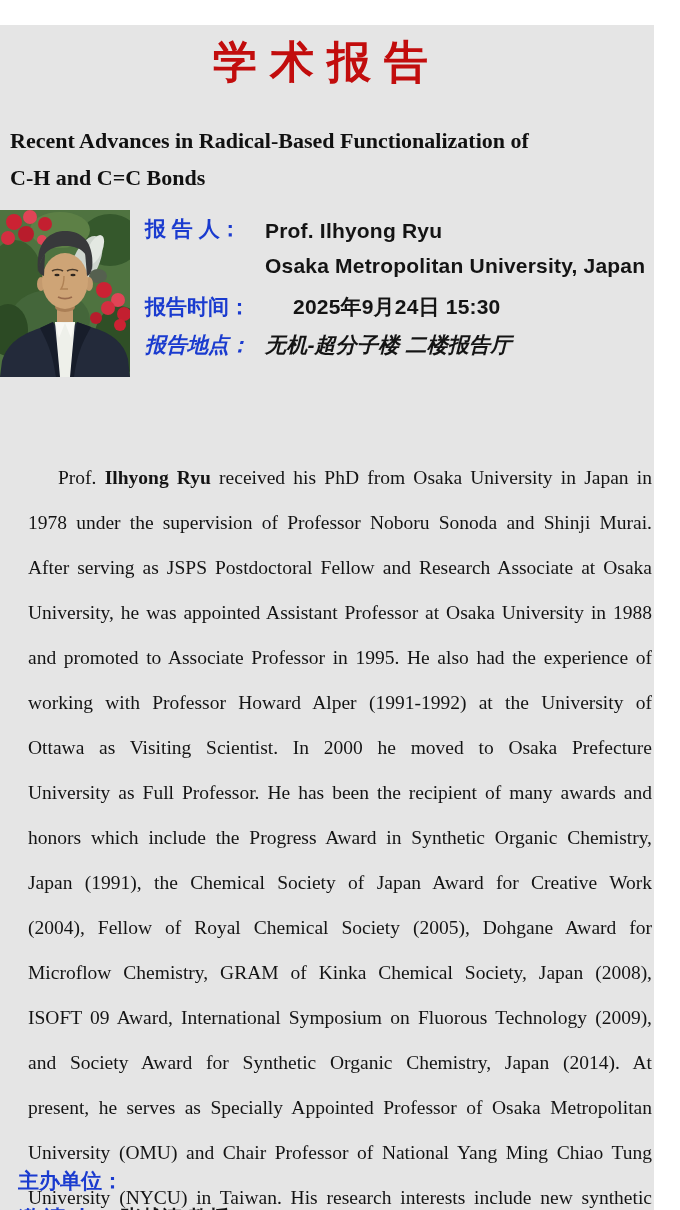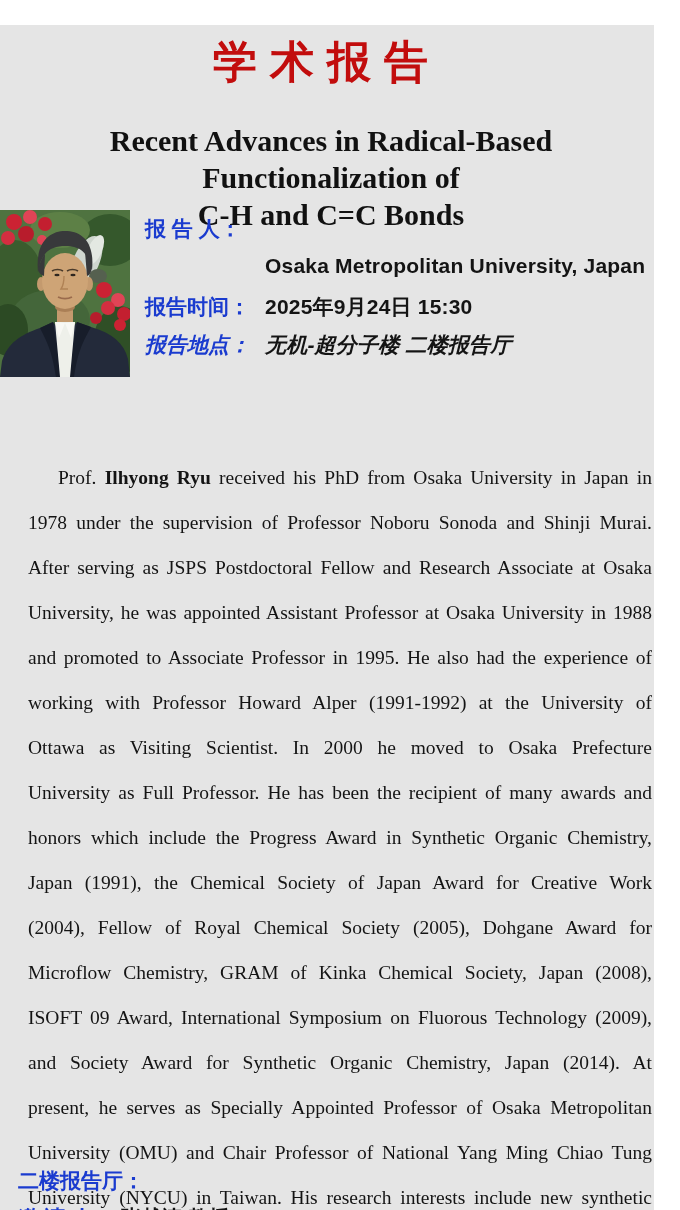--- a/index.html
+++ b/index.html
@@ -21,26 +21,26 @@
   .main-title{
     position:absolute;top:8px;left:0;width:100%;
     text-align:center;
     color:var(--title-red);
     font-size:44px;font-weight:900;
     letter-spacing:13px;
     font-family:"Liberation Sans",sans-serif;
   }
   
   .en-title{
-    position:absolute;top:97px;left:4px;width:100%;
-    text-align:center;
+    position:absolute;top:97px;left:10px;width:100%;
+    text-align:left;
     color:#111;
     font-family:"Liberation Serif","DejaVu Serif",serif;
     font-weight:bold;
-    font-size:30px;line-height:37px;
+    font-size:22px;line-height:37px;
   }
   
   .info-section{position:absolute;top:185px;left:0;width:680px;height:167px;}
   .photo{
     position:absolute;left:0;top:0;width:130px;height:167px;
     overflow:hidden;background:#4f7340;
   }
   .info-rows{position:absolute;left:137px;top:0;width:543px;}
   .info-row{
     position:absolute;left:8px;display:flex;align-items:flex-end;
@@ -49,21 +49,21 @@
   .info-row .lbl{
     display:inline-block;width:120px;flex:0 0 120px;
     color:var(--label-blue);font-weight:bold;font-size:21px;
   }
   .info-row .val{
     color:var(--text-black);font-weight:bold;font-size:21px;
     letter-spacing:.2px;
   }
   .row-pos-0{top:5px;}
   .row-pos-1{top:44px;}
-  .row-pos-2{top:83px;}
+  .row-pos-2{top:83px;gap:28px;}
   .row-pos-3{top:121px;font-style:italic;}
   
   .bio-heading{
     position:absolute;top:386px;left:28px;
     color:var(--label-blue);font-weight:bold;font-size:22px;
   }
   .bio-para{
     position:absolute;top:430px;left:28px;width:624px;
     font-family:"Liberation Serif","DejaVu Serif",serif;
     color:var(--text-black);
@@ -149,40 +149,41 @@
         <ellipse cx="57" cy="65" rx="2.6" ry="1.3" fill="#2e2620"></ellipse>
         <ellipse cx="73" cy="65" rx="2.6" ry="1.3" fill="#2e2620"></ellipse>
         <path d="M64,66 C64,72 63,76 61,79 L68,79" stroke="#b08255" stroke-width="1.4" fill="none"></path>
         <path d="M58,87 C62,89 68,89 72,87" stroke="#9a6b4c" stroke-width="1.8" fill="none"></path>
       </svg>
     </div>
 
     <div class="info-rows">
       <div class="info-row row-pos-0">
         <span class="lbl">报 告 人：</span>
+        <span class="val">Prof. Ilhyong Ryu</span>
       </div>
       <div class="info-row row-pos-1">
         <span class="lbl"></span>
         <span class="val">Osaka Metropolitan University, Japan</span>
       </div>
       <div class="info-row row-pos-2">
         <span class="lbl">报告时间：</span>
         <span class="val">2025年9月24日  15:30</span>
       </div>
       <div class="info-row row-pos-3">
         <span class="lbl">报告地点：</span>
         <span class="val">无机-超分子楼 二楼报告厅</span>
       </div>
     </div>
   </div>
 
 
   <p class="bio-para"><span>Prof. </span><b>Ilhyong Ryu</b><span>  received his PhD from Osaka University in Japan in 1978 under the supervision of Professor Noboru Sonoda and Shinji Murai. After serving as JSPS Postdoctoral Fellow and Research Associate at Osaka University, he was appointed Assistant Professor at Osaka University in 1988 and promoted to Associate Professor in 1995.  He also had the experience of working with Professor Howard Alper (1991-1992) at the University of Ottawa as Visiting Scientist. In 2000 he moved to Osaka Prefecture University as Full Professor. He has been the recipient of many awards and honors which include the Progress Award in Synthetic Organic Chemistry, Japan (1991), the Chemical Society of Japan Award for Creative Work (2004), Fellow of Royal Chemical Society (2005), Dohgane Award for Microflow Chemistry, GRAM of Kinka Chemical Society, Japan (2008), ISOFT 09 Award, International Symposium on Fluorous Technology (2009), and Society Award for Synthetic Organic Chemistry, Japan (2014).  At present, he serves as Specially Appointed Professor of Osaka Metropolitan University (OMU) and Chair Professor of National Yang Ming Chiao Tung University (NYCU) in Taiwan. His research interests include new synthetic methodologies by radicals and catalysis, greener reaction processes, and micro space synthesis.</span></p>
 
   <div class="footer-row footer-pos-0">
-    <span class="lbl">二楼报告厅：</span>
+    <span class="lbl">主办单位：</span>
   </div>
   <div class="footer-row footer-pos-1">
     <span class="lbl">邀 请 人 ：</span>
     <span class="val">张越涛 教授</span>
   </div>
 
 </div>
 
 </body></html>

